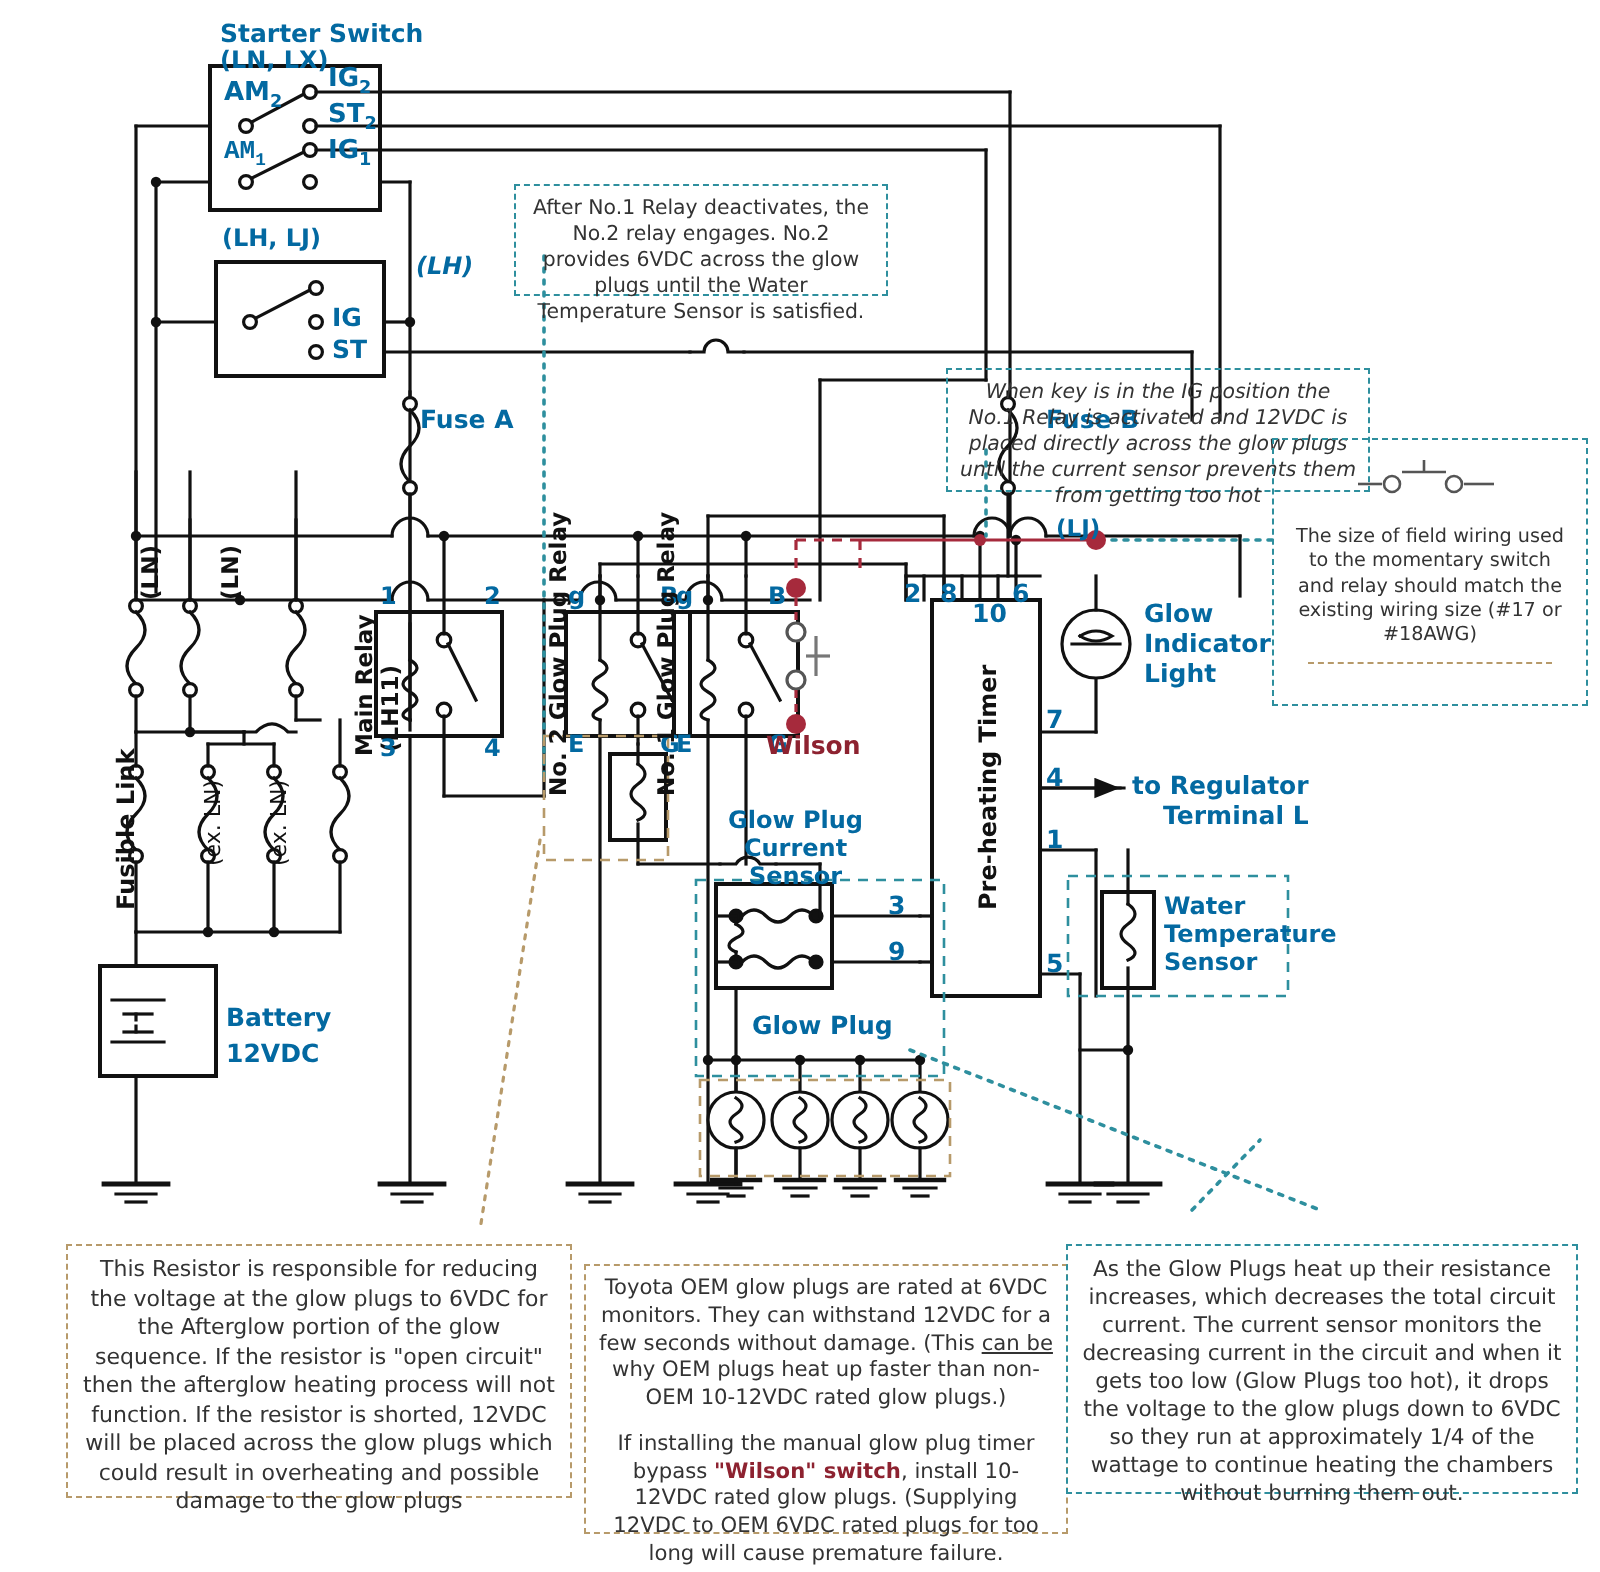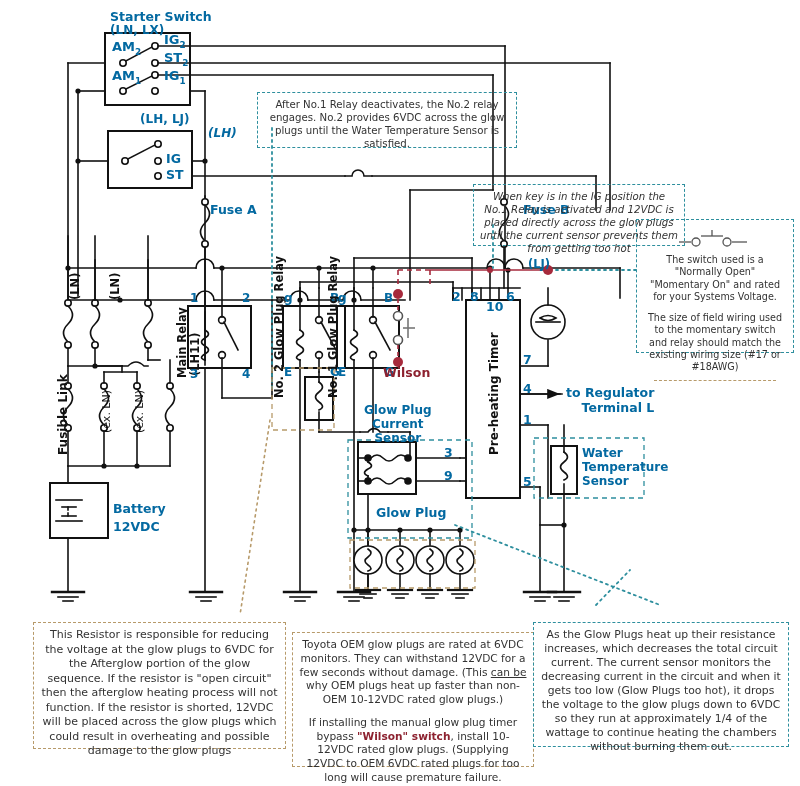--- a/index.html
+++ b/index.html
@@ -453,24 +453,24 @@
     <rect x="534" y="438" width="110" height="60" stroke="#2e8f9e"></rect>
   </g>
 </svg>
 
 <div class="lbl bold" style="left:110px;top:10px;font-size:12.5px;">Starter Switch</div>
 <div class="lbl bold" style="left:110px;top:24px;font-size:12px;">(LN, LX)</div>
 
 <div class="lbl bold" style="left:112px;top:40px;font-size:13px;">AM<sub>2</sub></div>
 <div class="lbl bold" style="left:164px;top:33px;font-size:13px;">IG<sub>2</sub></div>
 <div class="lbl bold" style="left:164px;top:51px;font-size:13px;">ST<sub>2</sub></div>
-<div class="lbl bold" style="left:112px;top:69px;font-size:13px;">AM<sub>1</sub></div>
+<div class="lbl bold" style="left:112px;top:69px;font-size:13px;font-family:Liberation Mono, monospace;">AM<sub>1</sub></div>
 <div class="lbl bold" style="left:164px;top:69px;font-size:13px;">IG<sub>1</sub></div>
 
-<div class="lbl bold" style="left:111px;top:113px;font-size:12px;margin-left:29px;">(LH, LJ)</div>
+<div class="lbl bold" style="left:111px;top:113px;font-size:12px;">(LH, LJ)</div>
 <div class="lbl bold" style="left:166px;top:152px;font-size:12.5px;">IG</div>
 <div class="lbl bold" style="left:166px;top:168px;font-size:12.5px;">ST</div>
 <div class="lbl bold" style="left:208px;top:127px;font-size:12px;font-style:italic;">(LH)</div>
 
 <div class="lbl bold" style="left:210px;top:203px;font-size:12.5px;">Fuse A</div>
 <div class="lbl bold" style="left:523px;top:203px;font-size:12.5px;">Fuse B</div>
 
 <div class="vert bold" style="left:68px;top:300px;transform:rotate(-90deg);font-size:11.5px;">(LN)</div>
 <div class="vert bold" style="left:108px;top:300px;transform:rotate(-90deg);font-size:11.5px;">(LN)</div>
 <div class="vert" style="left:100px;top:433px;transform:rotate(-90deg);font-size:11px;">(ex. LN)</div>
@@ -512,42 +512,44 @@
 <div class="lbl bold" style="left:486px;top:300px;font-size:12.5px;">10</div>
 <div class="lbl bold" style="left:506px;top:290px;font-size:12.5px;">6</div>
 <div class="lbl bold" style="left:523px;top:353px;font-size:12.5px;">7</div>
 <div class="lbl bold" style="left:523px;top:382px;font-size:12.5px;">4</div>
 <div class="lbl bold" style="left:523px;top:413px;font-size:12.5px;">1</div>
 <div class="lbl bold" style="left:523px;top:475px;font-size:12.5px;">5</div>
 <div class="lbl bold" style="left:444px;top:446px;font-size:12.5px;">3</div>
 <div class="lbl bold" style="left:444px;top:469px;font-size:12.5px;">9</div>
 
 <div class="lbl bold" style="left:528px;top:258px;font-size:11.5px;">(LJ)</div>
+<div class="lbl bold" style="left:572px;top:300px;font-size:12.5px;line-height:1.18;">Glow
+Indicator
+Light</div>
 <div class="lbl bold" style="left:566px;top:386px;font-size:12.5px;line-height:1.18;text-align:right;">to Regulator
 Terminal L</div>
 <div class="lbl bold" style="left:582px;top:446px;font-size:12px;line-height:1.18;">Water
 Temperature
 Sensor</div>
 
-<div class="note note-blue" style="left:257px;top:92px;width:260px;height:56px;font-size:10.2px;padding:5px 6px;">After No.1 Relay deactivates, the No.2 relay engages. No.2 provides 6VDC across the glow plugs until the Water Temperature Sensor is satisfied.</div>
+<div class="note note-blue" style="left:257px;top:92px;width:187px;height:56px;font-size:10.2px;padding:5px 6px;">After No.1 Relay deactivates, the No.2 relay engages. No.2 provides 6VDC across the glow plugs until the Water Temperature Sensor is satisfied.</div>
 
 <div class="note note-blue" style="left:473px;top:184px;width:212px;height:62px;font-size:10.2px;padding:5px 6px;font-style:italic;">When key is in the IG position the No.1 Relay is activated and 12VDC is placed directly across the glow plugs until the current sensor prevents them from getting too hot</div>
 
 <div class="note note-blue" style="left:636px;top:219px;width:158px;height:134px;font-size:9.6px;padding:6px 7px;">
   <svg width="92" height="22" viewBox="0 0 92 22" style="display:block;margin:2px auto 4px;">
     <g stroke="#555" fill="none" stroke-width="1.3">
       <line x1="10" y1="14" x2="22" y2="14"></line>
       <circle cx="27" cy="14" r="4" fill="#fff"></circle>
       <circle cx="58" cy="14" r="4" fill="#fff"></circle>
       <line x1="63" y1="14" x2="78" y2="14"></line>
       <line x1="32" y1="8" x2="54" y2="8"></line>
       <line x1="43" y1="2" x2="43" y2="8"></line>
     </g>
   </svg>
-  <div>The switch used is a "Normally Open" "Momentary On" and rated for your Systems Voltage.</div>
   <div style="height:9px;"></div>
   <div>The size of field wiring used to the momentary switch and relay should match the existing wiring size (#17 or #18AWG)</div>
   <div style="border-top:1.4px dashed #b79a6a;margin:7px 10px 0;"></div>
 </div>
 
 
 <div class="note note-tan" style="left:33px;top:622px;width:253px;height:127px;font-size:11px;padding:5px 6px;line-height:1.32;">This Resistor is responsible for reducing the voltage at the glow plugs to 6VDC for the Afterglow portion of the glow sequence. If the resistor is "open circuit" then the afterglow heating process will not function. If the resistor is shorted, 12VDC will be placed across the glow plugs which could result in overheating and possible damage to the glow plugs</div>
 
 <div class="note note-tan" style="left:292px;top:632px;width:242px;height:135px;font-size:10.6px;padding:5px 6px;line-height:1.3;">
   <span>Toyota OEM glow plugs are rated at 6VDC monitors. They can withstand 12VDC for a few seconds without damage. (This </span><span class="u">can be</span><span> why OEM plugs heat up faster than non-OEM 10-12VDC rated glow plugs.)</span>

